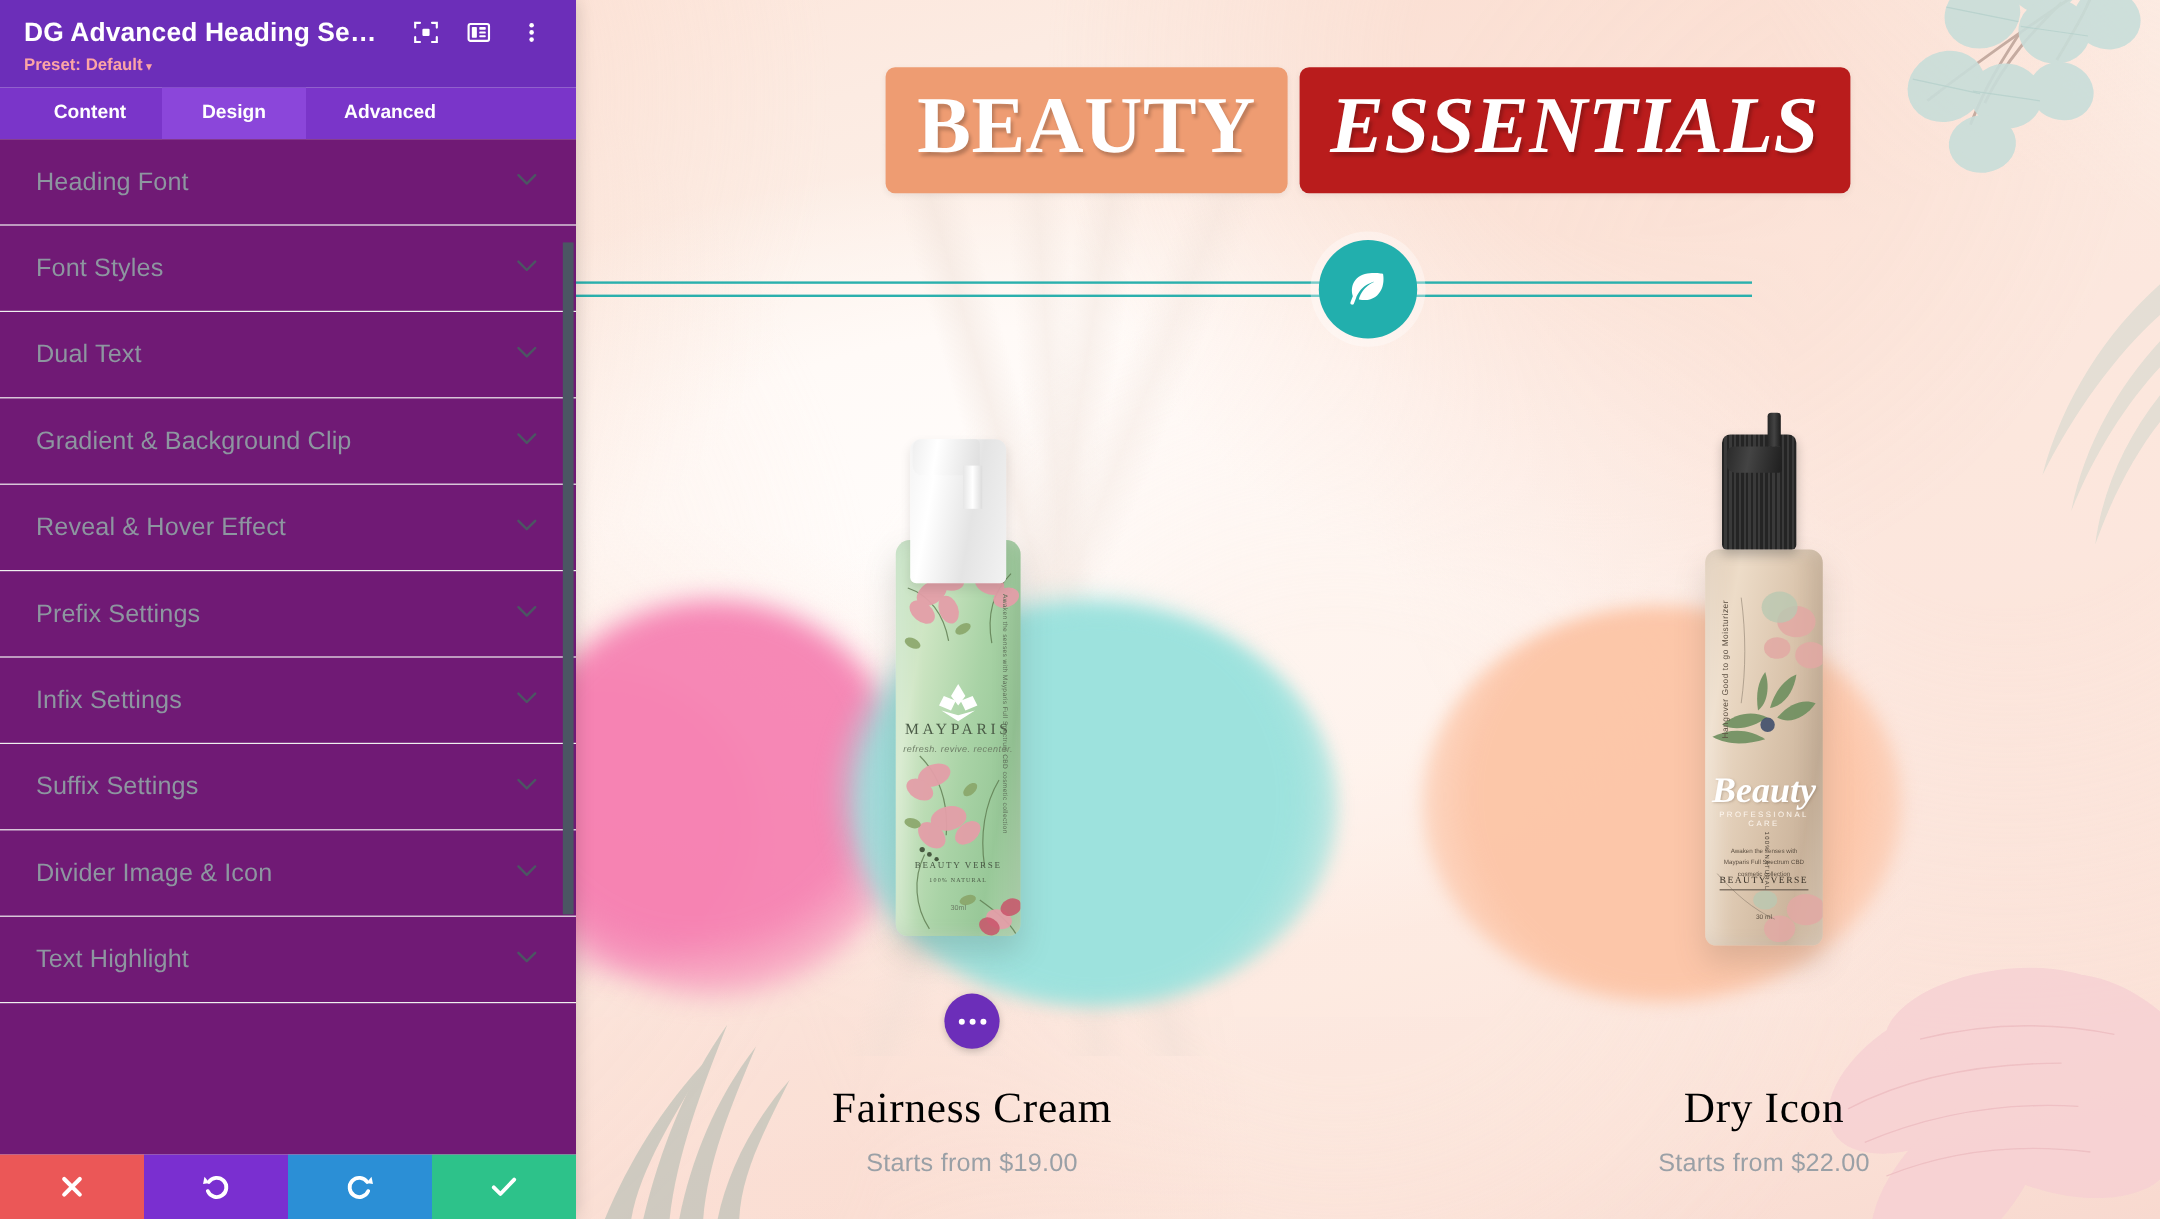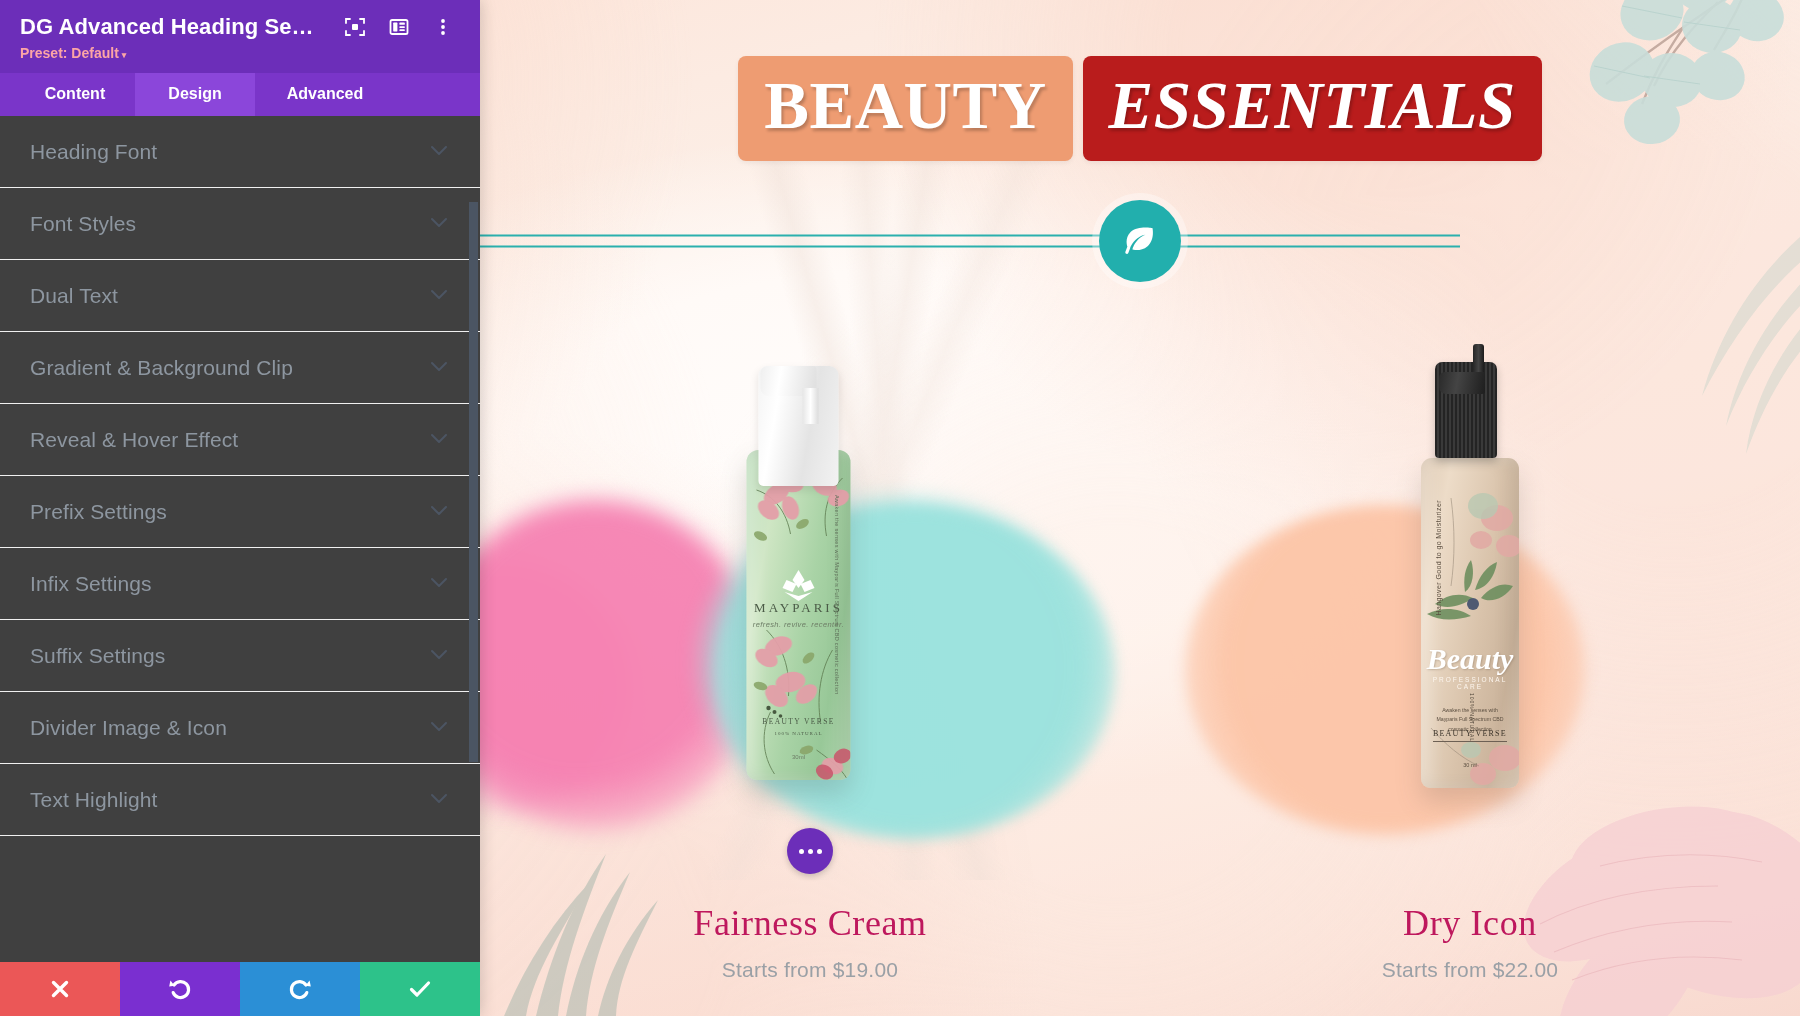--- a/index.html
+++ b/index.html
@@ -98,21 +98,21 @@
     position:relative; z-index:3; width:82px; height:82px; border-radius:50%;
     display:flex; align-items:center; justify-content:center;
     box-shadow:0 0 0 7px rgba(255,255,255,.35);
   }
 
   
   .products{ position:absolute; left:480px; top:330px; width:1320px; display:flex; }
   .product{ flex:1; position:relative; display:flex; flex-direction:column; align-items:center; }
   .bottle-zone{ position:relative; width:100%; height:560px; }
   .p-title{
-    font-family:"Liberation Serif", serif; font-size:36px; color:#be185d;
+    font-family:"Liberation Serif", serif; font-size:36px; color:#000000;
     letter-spacing:.6px; margin-top:12px;
   }
   .p-price{ font-size:21px; color:#9aa0a6; margin-top:14px; letter-spacing:.2px; }
 
   
   .bottle1{ position:absolute; left:50%; top:20px; transform:translateX(-50%); width:127px; height:430px; }
   .b1-body{
     position:absolute; left:0; bottom:0; width:104px; height:330px; border-radius:12px 12px 10px 10px;
     background:linear-gradient(100deg,#b9dcb8 0%,#cfe6c4 22%,#a9d3a6 55%,#98c898 78%,#b6dab4 100%);
     box-shadow:0 14px 26px rgba(80,90,80,.22), inset -10px 0 18px rgba(0,0,0,.07), inset 10px 0 16px rgba(255,255,255,.3);
@@ -219,21 +219,21 @@
   .p-preset .caret{ font-size:9px; margin-left:3px; }
 
   .p-tabs{ display:flex; background:#7a35c9;padding-left:15px; }
   .p-tab{
     padding:12px 0 13px; color:#fff; font-size:16px; font-weight:700; text-align:center; cursor:pointer;
   }
   .p-tab.t0{ width:120px; }
   .p-tab.t1{ width:120px; background:#8b46da; }
   .p-tab.t2{ width:140px; }
 
-  .p-list{ flex:1; overflow:hidden; position:relative; background:#404040; }
+  .p-list{ flex:1; overflow:hidden; position:relative; background:#701a75; }
   .p-row{
     height:72px; display:flex; align-items:center; padding:0 30px;
     border-bottom:1px solid #f0f0f0; cursor:pointer;
   }
   .p-row-label{ font-size:21px; color:#8d96a0; font-weight:400; letter-spacing:.1px; }
   .p-row-chev{ margin-left:auto; color:#6b7683; }
   .p-scroll-thumb{
     position:absolute; right:2px; top:86px; width:9px; height:560px;
     background:#4b5563; border-radius:0;
   }

